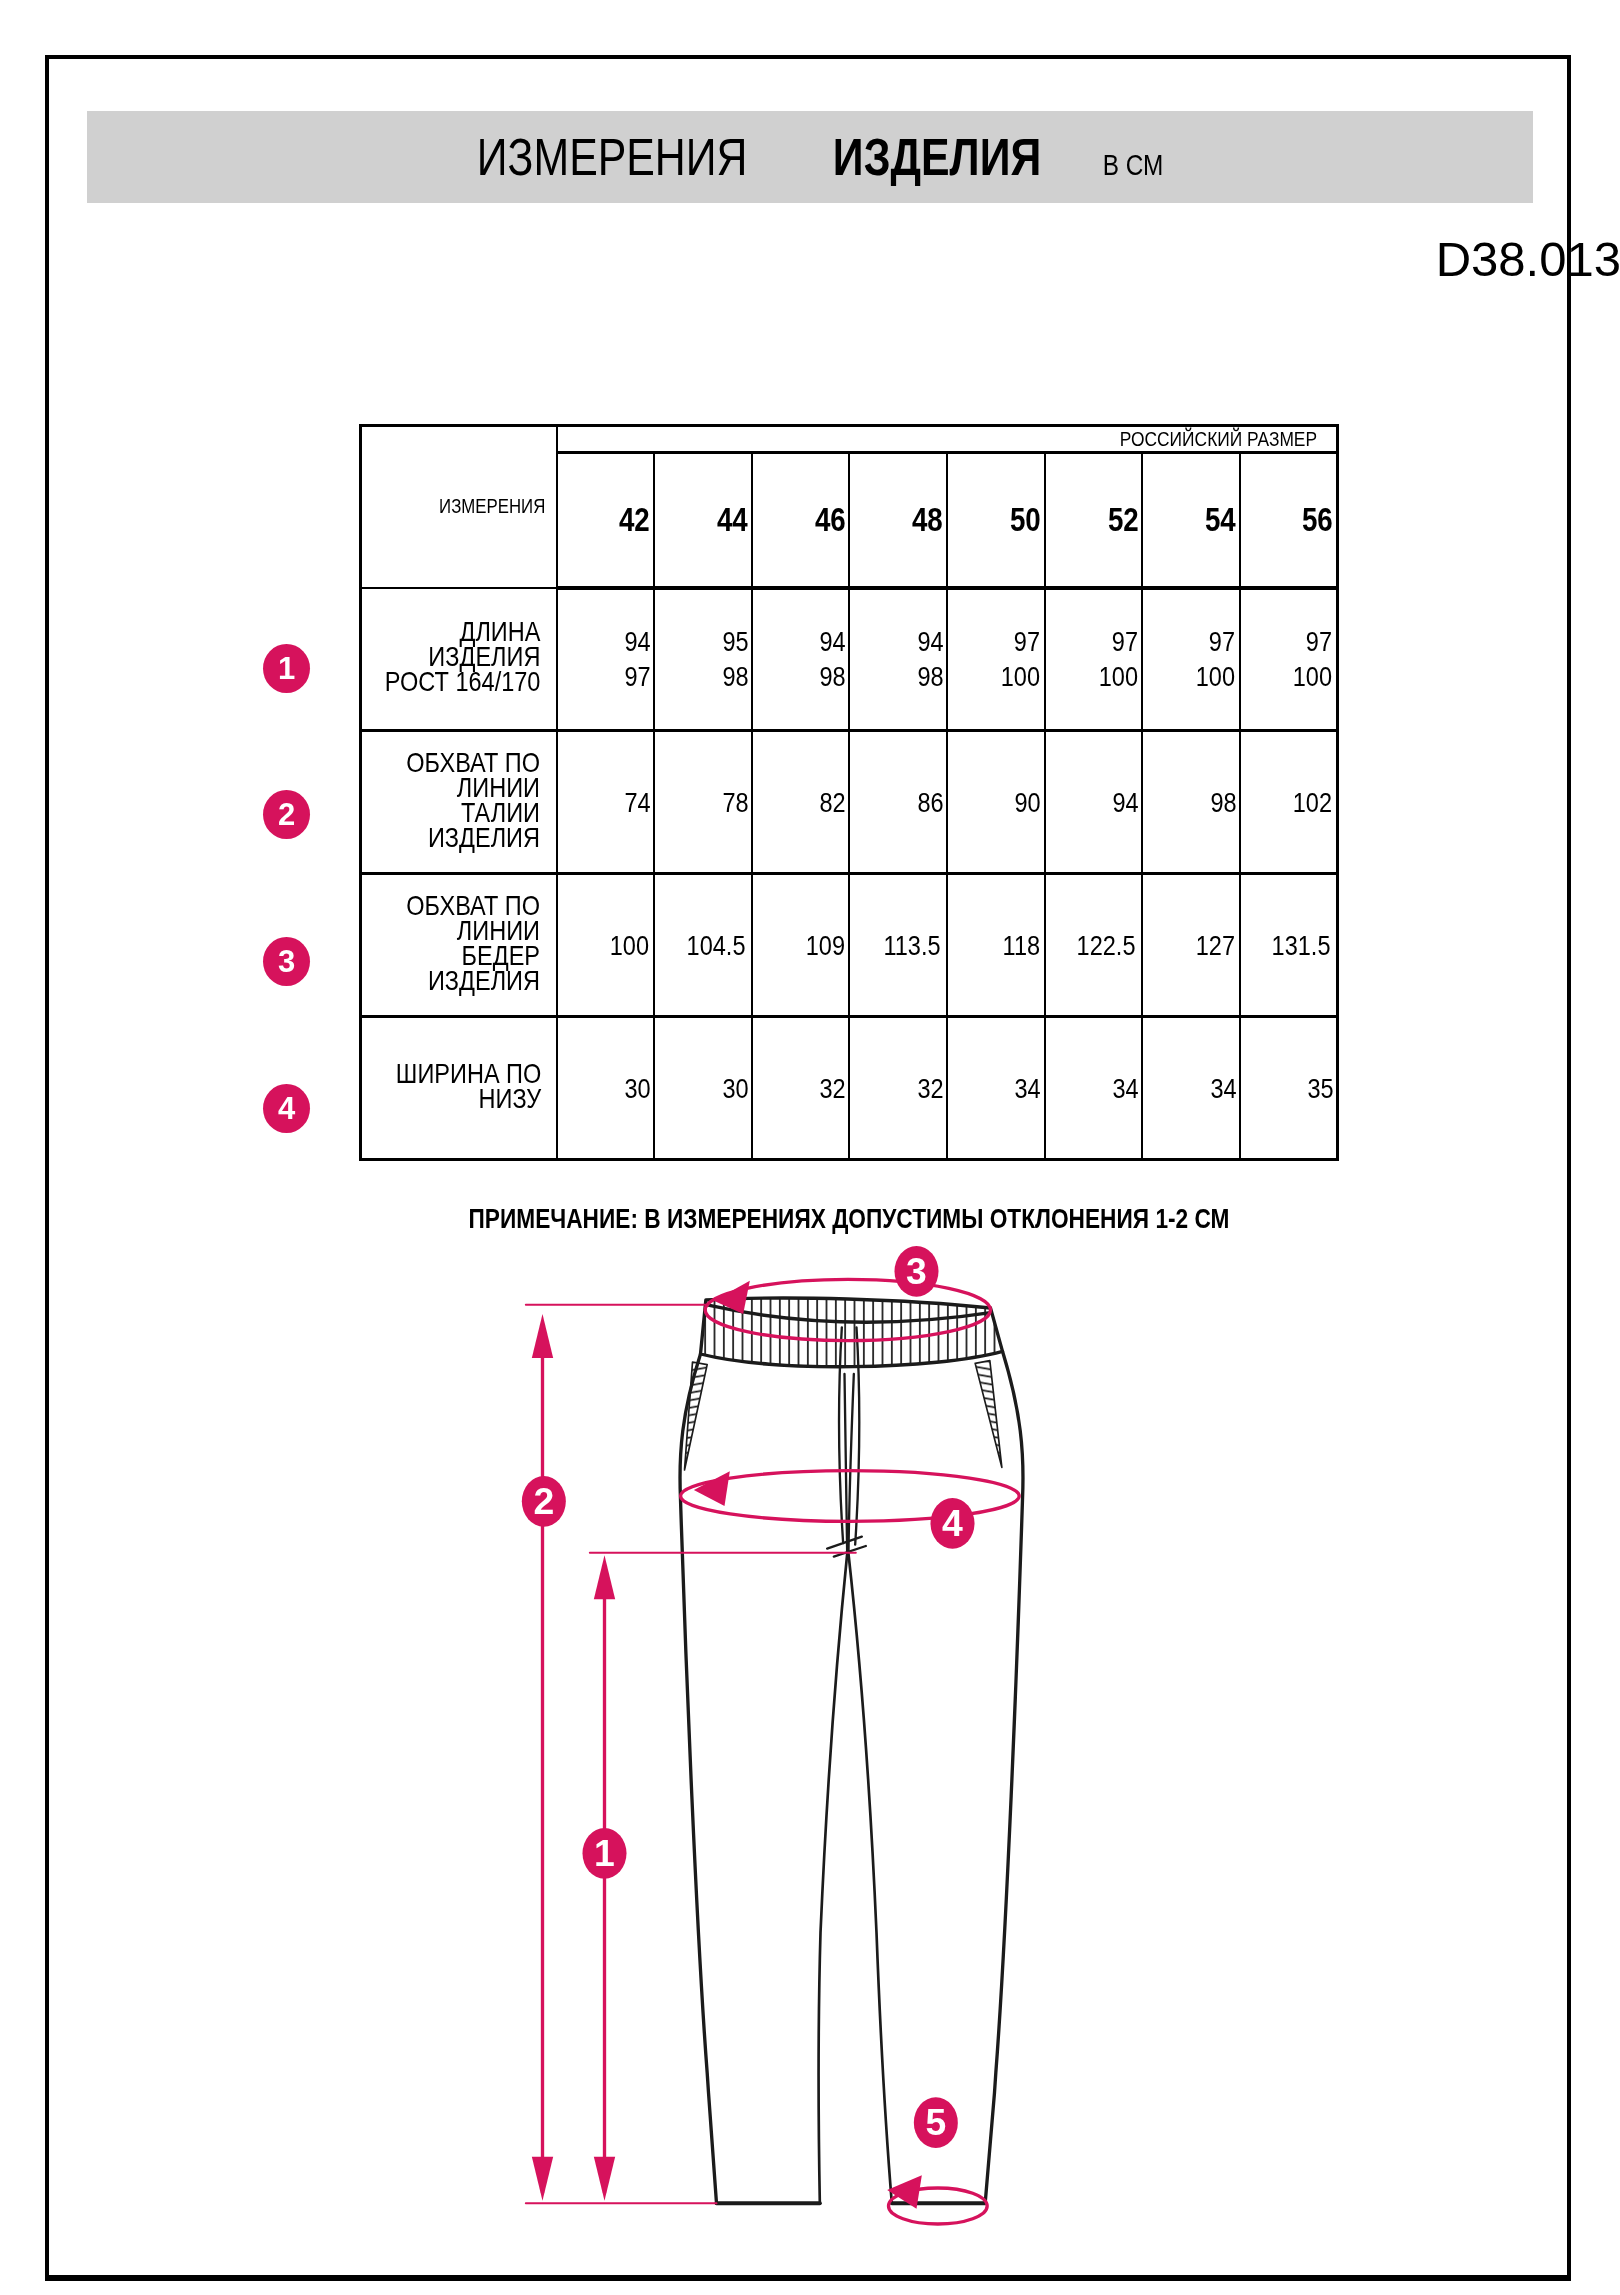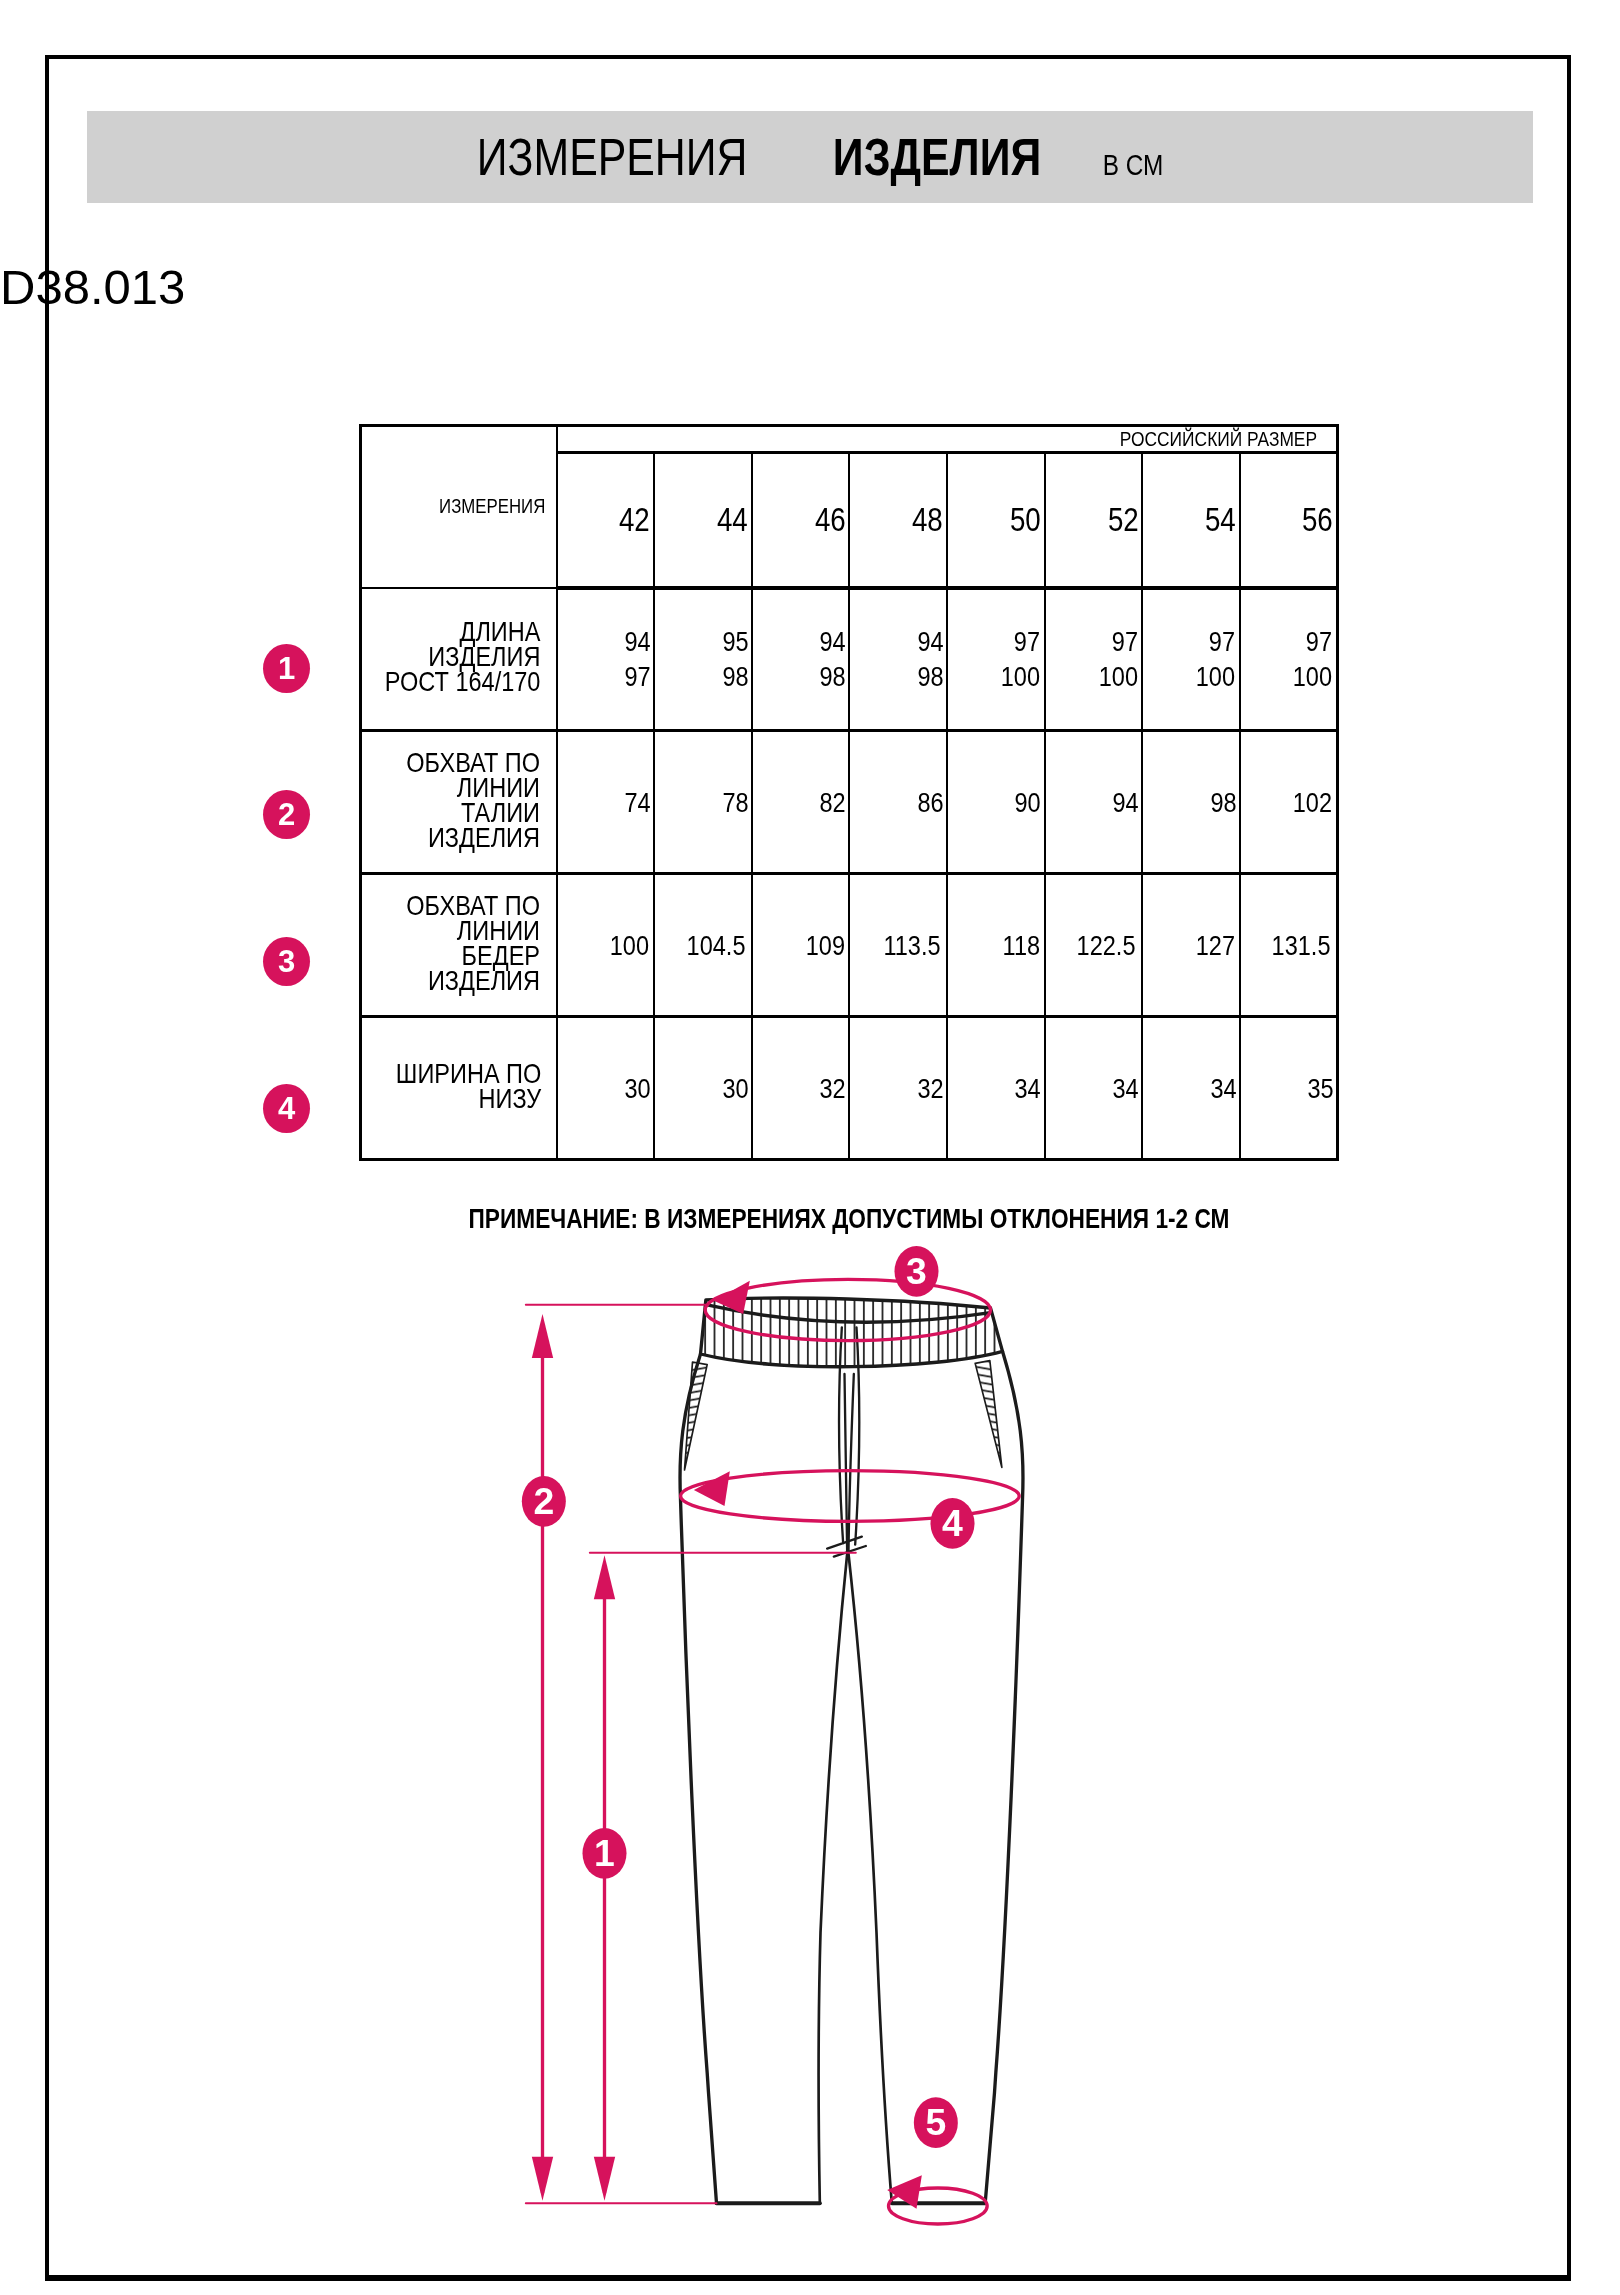--- a/index.html
+++ b/index.html
@@ -9,30 +9,30 @@
           font-family:"Liberation Sans", sans-serif; color:#000; overflow:hidden; }
   .frame { position:absolute; left:45px; top:55px; width:1526px; height:2226px;
            border:4px solid #000; border-bottom-width:6px; }
   .header-band { position:absolute; left:87px; top:111px; width:1446px; height:92px;
                  background:#d0d0d0; display:flex; align-items:center; justify-content:center; }
   .t1 { font-size:51px; }
   .t2 { font-size:51px; font-weight:bold; margin-left:39px; }
   .t3 { font-size:29px; margin-left:36px; position:relative; top:8px; }
   .cx  { display:inline-block; transform:scaleX(.84); }
   .pre { white-space:pre-line; }
-  .code { position:absolute; top:231px; left:0; width:100%; text-align:left; font-size:49px;margin-top:28px; }
+  .code { position:absolute; top:231px; left:0; width:100%; text-align:right; font-size:49px; }
   .subtitle { position:absolute; top:313px; left:0; width:100%; text-align:center;
               font-size:31px; line-height:39px; white-space:pre-line; }
   .size-table { position:absolute; left:359px; top:424px; width:980px;
                 border-collapse:collapse; table-layout:fixed; border:3.3px solid #000; }
   .size-table th, .size-table td { border:2px solid #000; text-align:right;
                 vertical-align:middle; padding:0; font-weight:normal; }
   th.corner { width:196px; font-size:20px; }
   th.group  { height:27px; font-size:20.7px; border-bottom:3.3px solid #000; }
-  th.size   { height:135px; font-size:33px; font-weight:normal; border-bottom:4.7px solid #000; }
+  th.size   { height:135px; font-size:33px; font-weight:bold; border-bottom:4.7px solid #000; }
   .size-table tbody td { height:143px; font-size:28px; border-bottom:3.3px solid #000; }
   td.label { font-size:19.3px;margin-left:45px; }
   td.label .cx { line-height:25px; }
   td.val .cx { line-height:35px; }
   .row-badge { position:absolute; left:263px; width:47px; height:49px; border-radius:50%;
                background:var(--accent); color:#fff; font-weight:bold; font-size:31px;
                display:flex; align-items:center; justify-content:center; }
   .note { position:absolute; left:359px; top:1204px; width:980px; text-align:center;
           font-weight:bold; font-size:27px; }
   .diagram { position:absolute; left:507px; top:1246px; }

